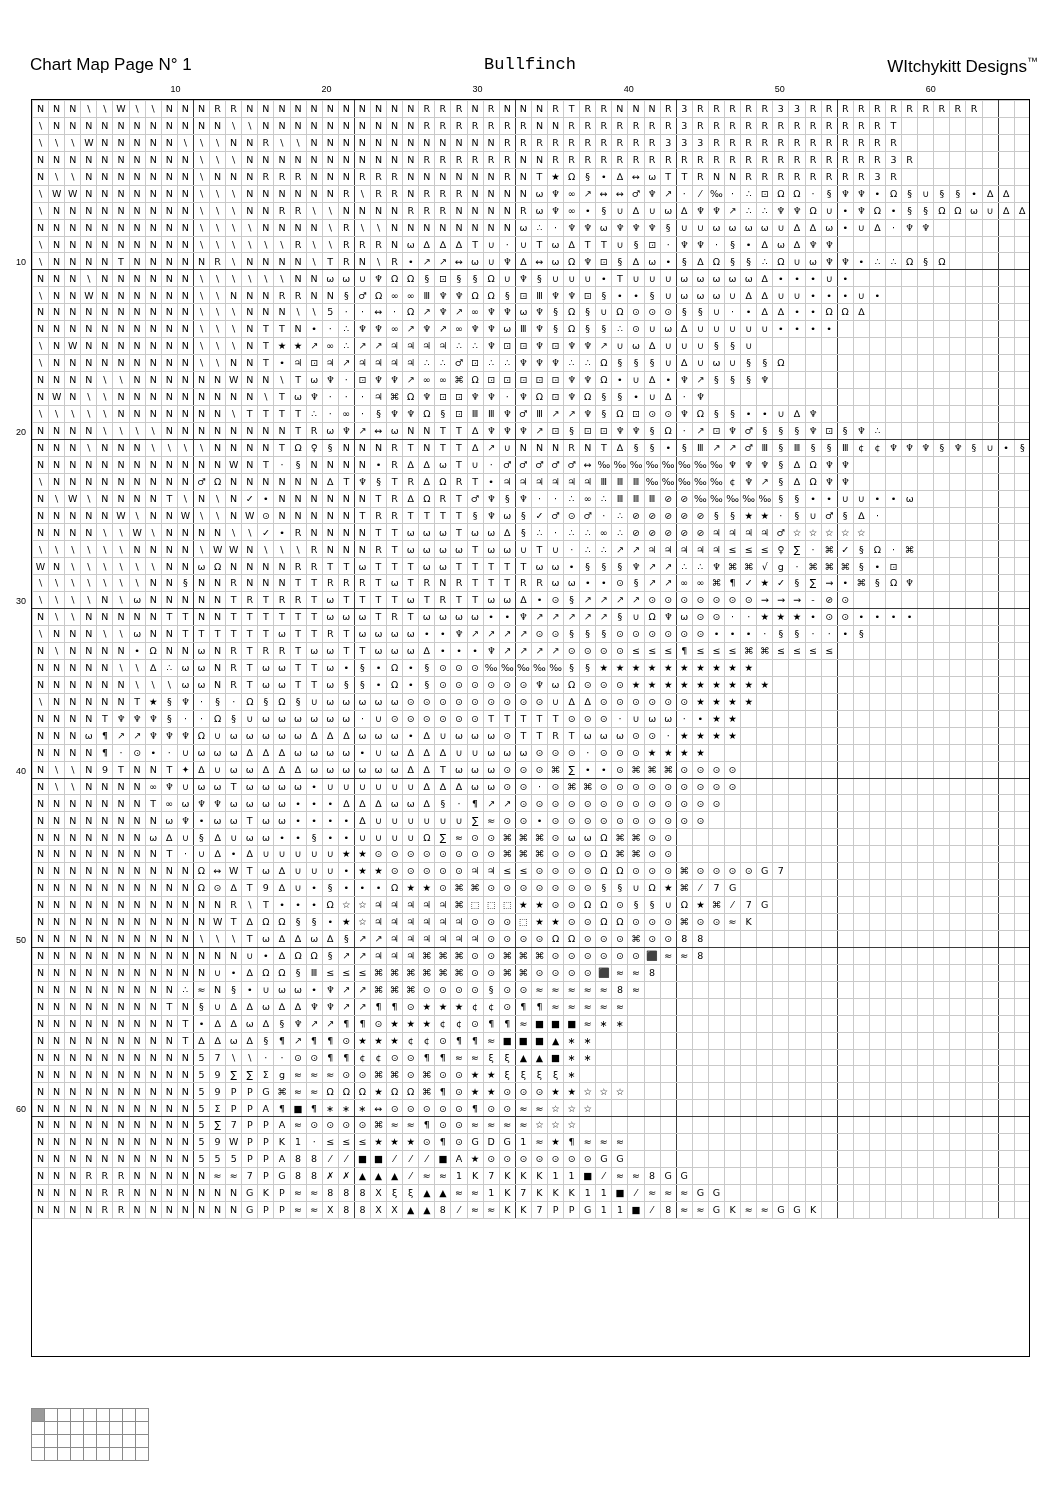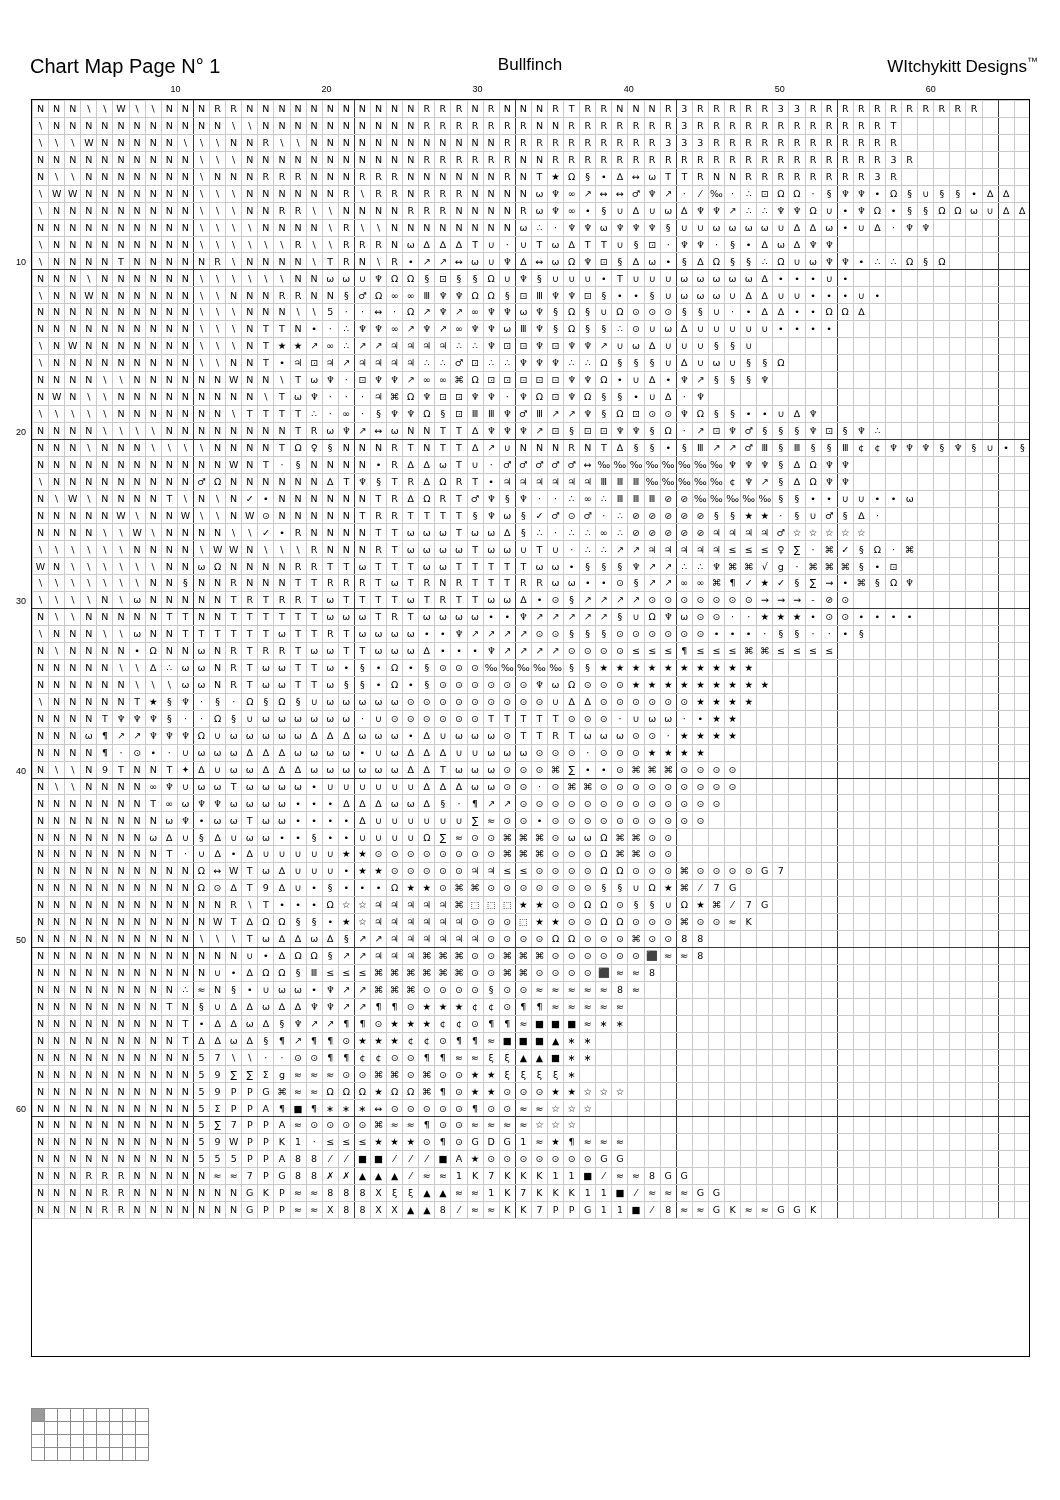--- a/index.html
+++ b/index.html
@@ -25,29 +25,30 @@
     position: absolute;
     top: 55px;
     left: 0;
     width: 1060px;
     height: 28px;
   }
   .header .title-left {
     position: absolute;
     left: 30px;
     top: 0;
-    font-size: 20px;
+    font-size: 17px;
   }
   .header .title-center {
     position: absolute;
     left: 0;
     top: 0;
     width: 1060px;
     text-align: center;
     font-size: 17px;
+    font-family: Liberation Mono, monospace;
   }
   .header .title-right {
     position: absolute;
     right: 22px;
     top: 0;
     font-size: 17px;
     white-space: nowrap;
     margin-left: 40px;
   }
   .header .title-right .tm {

